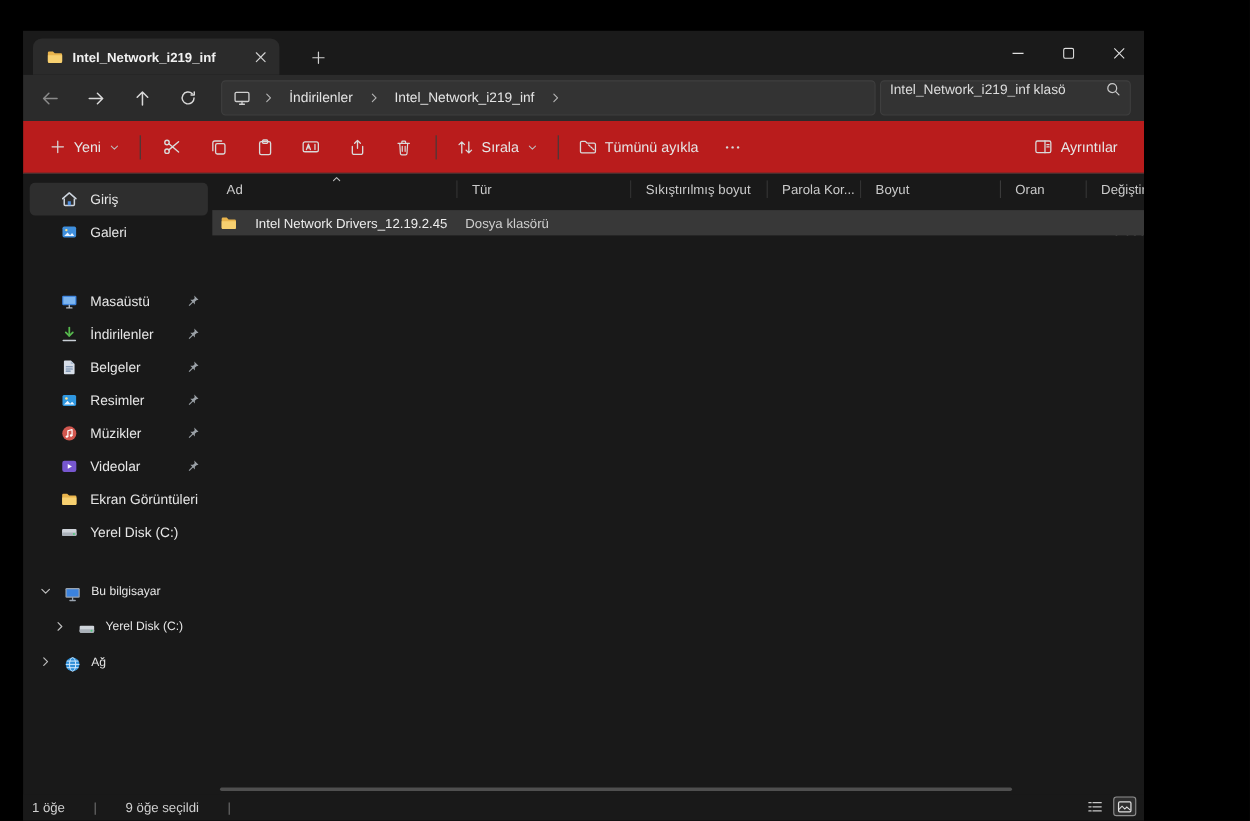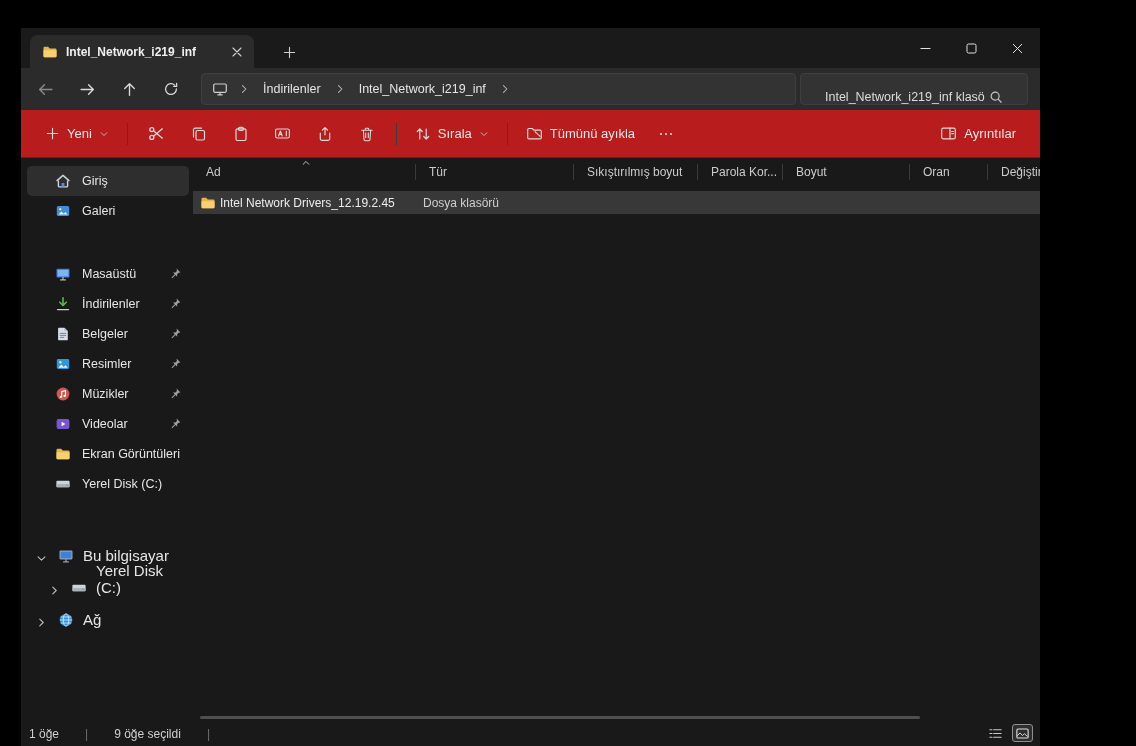--- a/index.html
+++ b/index.html
@@ -20,50 +20,50 @@
 
 
 .navrow{position:absolute;left:0;top:40px;width:100%;height:42px;background:#2b2b2b;
   display:flex;align-items:center;padding:0 12px 0 6px}
 .navbtn{width:36px;height:32px;display:flex;align-items:center;justify-content:center;border-radius:4px;flex:0 0 auto;margin-right:6px}
 .crumbbar{flex:1;height:32px;background:#333333;border:1px solid #3f3f3f;border-radius:4px;
   margin-left:6px;display:flex;align-items:center;padding:0 6px;gap:2px;overflow:hidden}
 .crumb{font-size:12.5px;color:#e4e4e4;padding:4px 7px;border-radius:4px;white-space:nowrap}
 .crumb-ic{display:flex;align-items:center;padding:0 4px}
 .searchbar{width:228px;height:32px;background:#333333;border:1px solid #3f3f3f;border-radius:4px;
-  margin-left:4px;display:flex;align-items:flex-end;padding:0 24px;flex:0 0 auto}
+  margin-left:4px;display:flex;align-items:flex-start;padding:0 8px;flex:0 0 auto}
 .searchbar input{flex:1;background:transparent;border:0;outline:0;color:#dcdcdc;font-size:12.5px;font-family:inherit;min-width:0}
 
 
 .toolbar{position:absolute;left:0;top:82px;width:100%;height:48px;background:#b91c1c;
   border-bottom:1px solid #343434;display:flex;align-items:center;padding:0 14px}
 .tbtn{height:34px;border-radius:4px;display:flex;align-items:center;gap:7px;padding:0 10px;
   font-size:13px;color:#e6e6e6;flex:0 0 auto;white-space:nowrap}
 .tico{width:38px;height:34px;display:flex;align-items:center;justify-content:center;border-radius:4px;flex:0 0 auto;margin:0 2px}
 .tsep{width:1px;height:22px;background:#3c3c3c;margin:0 8px;flex:0 0 auto}
 
 
 .sidebar{position:absolute;left:0;top:138px;width:172px;bottom:24px;padding:0 4px 0 6px;overflow:hidden}
 .sitem{height:30px;display:flex;align-items:center;gap:11px;padding:0 8px 0 28px;border-radius:5px;
   font-size:12.5px;color:#e6e6e6;position:relative}
 .sitem.sel{background:#2e2e2e}
 .sitem .pin{position:absolute;right:7px;top:8px}
 .gap{margin-top:33px}
-.titem{height:32px;display:flex;align-items:flex-end;gap:9px;padding:0 8px 0 6px;border-radius:5px;font-size:15px;color:#e6e6e6}
+.titem{height:32px;display:flex;align-items:flex-start;gap:9px;padding:0 8px 0 6px;border-radius:5px;font-size:11px;color:#e6e6e6}
 .titem .tchev{width:16px;display:flex;justify-content:center;flex:0 0 auto}
 .titem.indent{padding-left:19px}
 
 
 .listhead{position:absolute;left:172px;top:130px;right:0;height:28px;display:flex;font-size:12px;color:#cbcbcb}
 .hcell{display:flex;align-items:center;padding-left:13px;position:relative;overflow:hidden;white-space:nowrap;flex:0 0 auto}
 .hcell::after{content:"";position:absolute;right:0;top:6px;bottom:6px;width:1px;background:#3a3a3a}
 .hcell.last::after{display:none}
 .sortcaret{position:absolute;left:108px;top:0px}
 .row{position:absolute;left:172px;top:163px;right:0;height:23px;background:#383838;font-size:12px;color:#ececec;overflow:hidden}
-.rowname{position:absolute;left:7px;top:0;height:23px;display:flex;align-items:center;gap:4px;white-space:nowrap}
+.rowname{position:absolute;left:7px;top:0;height:23px;display:flex;align-items:center;gap:16px;white-space:nowrap}
 .rowtype{position:absolute;left:230px;top:0;height:23px;display:flex;align-items:center;color:#cfcfcf;white-space:nowrap}
 .rowdate{position:absolute;left:802px;top:16px;height:23px;display:flex;align-items:center;color:#cfcfcf;white-space:nowrap;width:46px;overflow:hidden}
 .hscroll{position:absolute;left:179px;top:688px;width:720px;height:3px;background:#4f4f4f;border-radius:2px}
 
 
 .statusbar{position:absolute;left:0;bottom:0;width:100%;height:24px;display:flex;align-items:center;
   padding:0 8px;font-size:12px;color:#cfcfcf;gap:26px;background:#191919}
 .statussep{color:#6f6f6f}
 .viewtoggles{position:absolute;right:7px;bottom:4px;display:flex;gap:6px}
 .vbtn{width:21px;height:18px;display:flex;align-items:center;justify-content:center;border:1px solid transparent;border-radius:3px}

